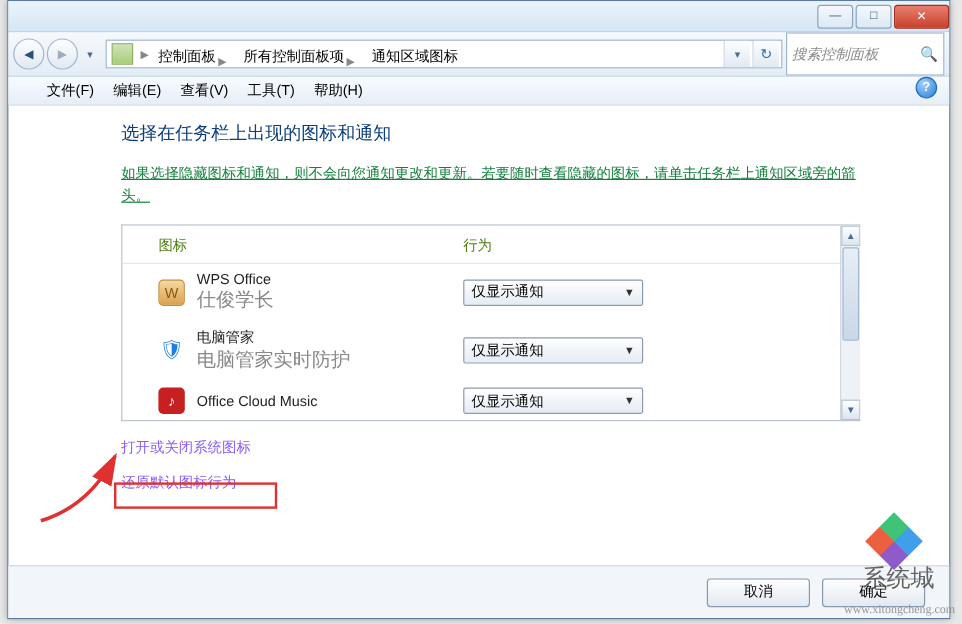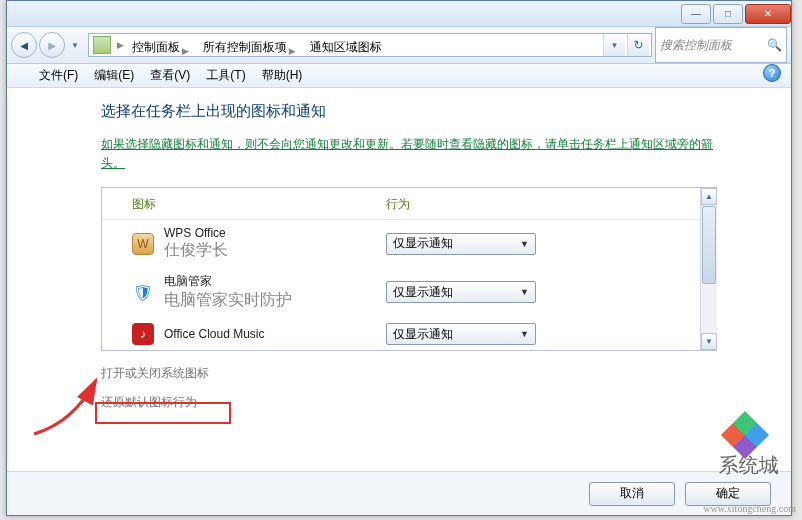--- a/index.html
+++ b/index.html
@@ -144,21 +144,21 @@
   .combo .dd { font-size:9px; color:#333;}
   .scrollbar {
     position:absolute; right:0; top:0; width:17px; height:100%;
     background:#eef2f6; border-left:1px solid #cfd9e4;
     display:flex; flex-direction:column;
   }
   .sb-btn { height:17px; background:linear-gradient(#fefefe,#dde6ef); border:1px solid #b9c4d0; display:flex;align-items:center;justify-content:center; font-size:8px; color:#4a6b8f;}
   .sb-thumb{ flex:0 0 78px; margin:1px; background:linear-gradient(#e7eef6,#c9d7e6); border:1px solid #9fb6cf; border-radius:2px;}
   .sb-track{ flex:1; }
   .links { margin-top:14px; }
-  .link { color:#737373; margin-bottom:12px; cursor:pointer; display:inline-block;}
+  .link { color:#8b5cf6; margin-bottom:12px; cursor:pointer; display:inline-block;}
   .redbox {
     position:absolute; border:2px solid #e03030;
     left:88px; top:314px; width:136px; height:22px;
     pointer-events:none;
   }
   .cbrow { display:flex; align-items:center; margin-top:4px;}
   .cb { width:13px; height:13px; border:1px solid #8a9aad; background:#fff; margin-right:6px;}
   
   .footer {
     position:absolute; left:0; right:0; bottom:0; height:44px;
@@ -180,21 +180,21 @@
     color:#4a4a4a; font-size:20px; font-family:"Microsoft YaHei";
     opacity:.85;
     flex-direction:column;
   }
   .wm .logo {
     width:34px; height:34px;
     transform:rotate(45deg);
     background:conic-gradient(#1f8fe8 0 90deg,#7c3fc0 90deg 180deg,#e8451f 180deg 270deg,#1fb860 270deg 360deg);
     margin-right:8px;
   }
-  .wm .sub { font-size:10px; color:#888; margin-left:2px; margin-top:24px;}
+  .wm .sub { font-size:10px; color:#888; margin-left:2px; margin-top:8px;}
   
   .red-arrow {
     position:absolute; left:24px; top:372px;
     width:90px; height:70px; pointer-events:none;
   }
 </style>
 </head>
 <body>
 
 <div class="window">

